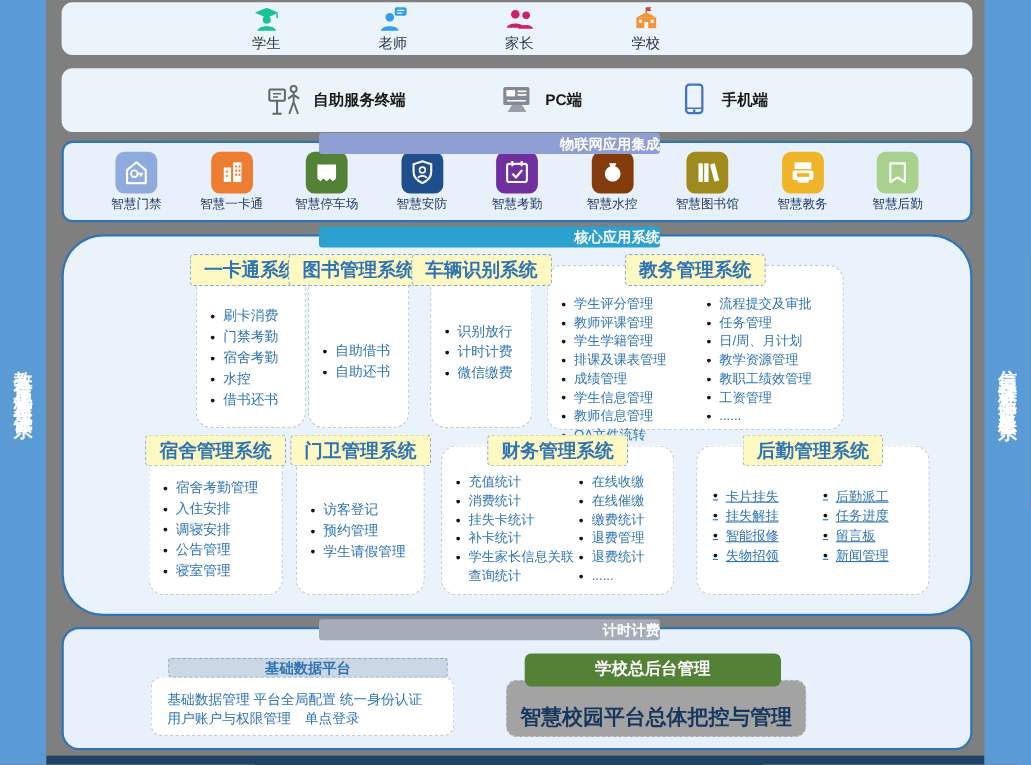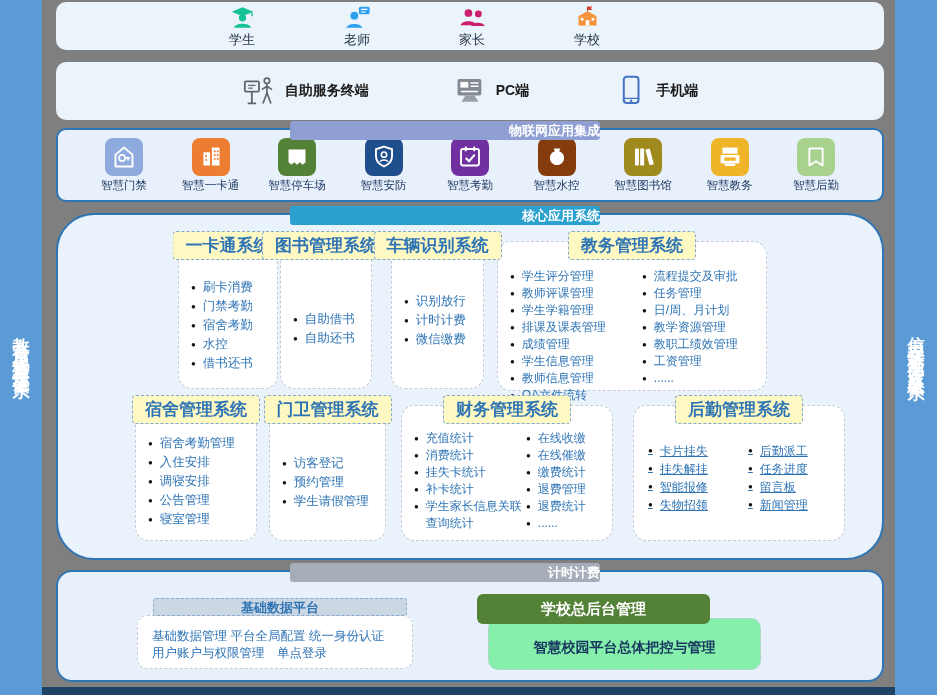--- a/index.html
+++ b/index.html
@@ -73,23 +73,23 @@
   
   .support-box{top:570px;height:112px;border-radius:16px;}
   .base-label{position:absolute;left:95px;top:26px;width:254px;height:18px;line-height:18px;
               text-align:center;background:#ccd7e4;border:1.5px dashed #8aa8cc;border-radius:3px;
               color:#2e74b5;font-weight:bold;font-size:13px;box-sizing:border-box;z-index:3;}
   .base-body{position:absolute;left:79px;top:43px;width:276px;height:54px;background:#fff;
              border:1px dashed #c5cbd4;border-radius:10px;box-sizing:border-box;
              padding:12px 0 0 14px;color:#2e74b5;font-size:12.5px;line-height:17px;}
   .admin-pill{position:absolute;left:419px;top:22px;width:233px;height:30px;line-height:30px;
               text-align:center;color:#fff;font-weight:bold;font-size:15px;border-radius:6px;z-index:3;}
-  .admin-body{position:absolute;left:402px;top:46px;width:273px;height:52px;background:#86efac;
+  .admin-body{position:absolute;left:402px;top:46px;width:273px;height:52px;background:#a3a3a3;
               border:1px dashed #c5cbd4;border-radius:10px;box-sizing:border-box;
-              text-align:center;padding-top:20px;color:#17375e;font-weight:bold;font-size:14px;margin-left:28px;}
+              text-align:center;padding-top:20px;color:#17375e;font-weight:bold;font-size:19px;}
 </style>
 </head>
 <body>
 
 <div class="rail rail-left">
   <span>教育信息化标准与规范体系</span>
 </div>
 <div class="rail rail-right">
   <span>信息安全标准与容灾应急体系</span>
 </div>

